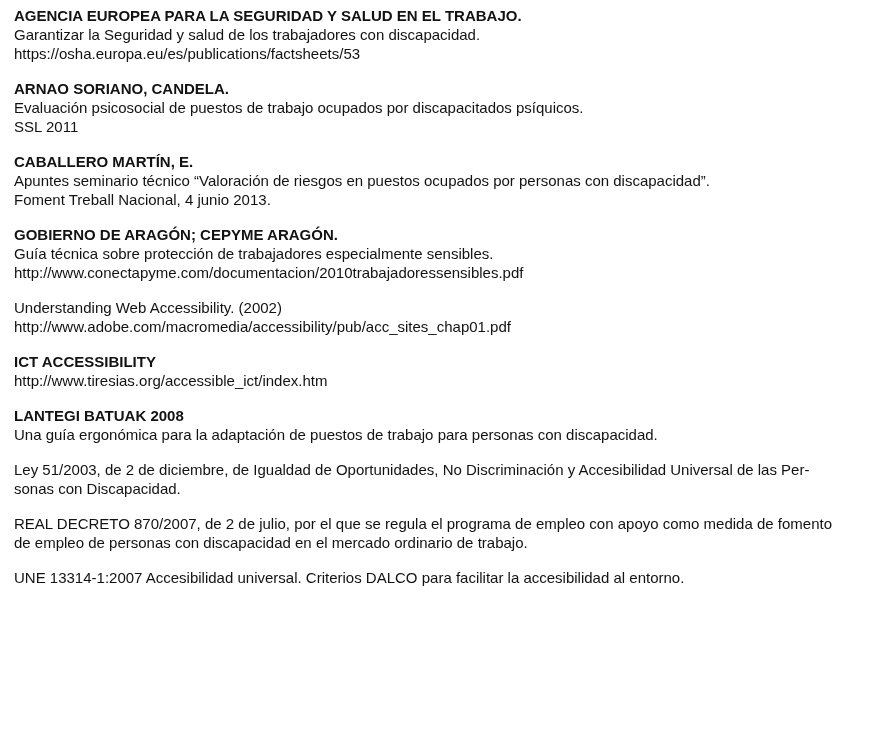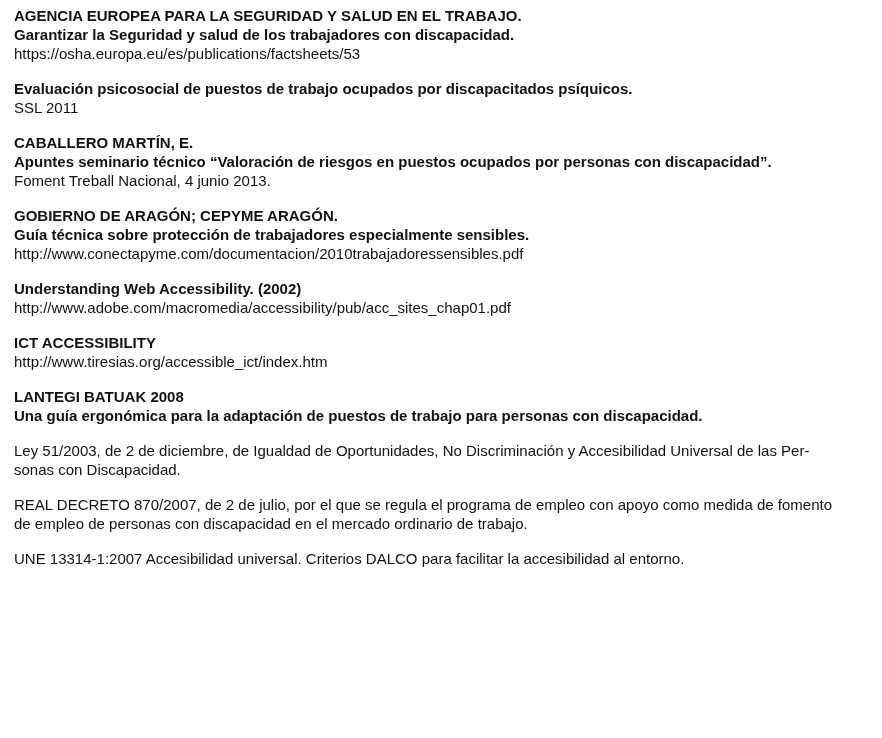--- a/index.html
+++ b/index.html
@@ -20,39 +20,40 @@
   main.page {
     padding: 6px 14px 0 14px;
   }
   section.ref {
     margin-bottom: 16px;
   }
   .ref-heading {
     font-weight: bold;
   }
   .ref-title {
-    font-weight: bold;
+    font-weight: normal;
   }
   .ref-source {
   }
   .ref-paragraph {
     white-space: pre-line;
   }
 </style>
 </head>
 <body>
 
 <main class="page">
   <div id="ref-list">
       <section class="ref">
         <div class="ref-heading">AGENCIA EUROPEA PARA LA SEGURIDAD Y SALUD EN EL TRABAJO.</div>
         <div class="ref-title">Garantizar la Seguridad y salud de los trabajadores con discapacidad.</div>
         <div class="ref-source">https://osha.europa.eu/es/publications/factsheets/53</div>
       </section>
       <section class="ref">
+        <div class="ref-heading">ARNAO SORIANO, CANDELA.</div>
         <div class="ref-title">Evaluación psicosocial de puestos de trabajo ocupados por discapacitados psíquicos.</div>
         <div class="ref-source">SSL 2011</div>
       </section>
       <section class="ref">
         <div class="ref-heading">CABALLERO MARTÍN, E.</div>
         <div class="ref-title">Apuntes seminario técnico “Valoración de riesgos en puestos ocupados por personas con discapacidad”.</div>
         <div class="ref-source">Foment Treball Nacional, 4 junio 2013.</div>
       </section>
       <section class="ref">
         <div class="ref-heading">GOBIERNO DE ARAGÓN; CEPYME ARAGÓN.</div>

